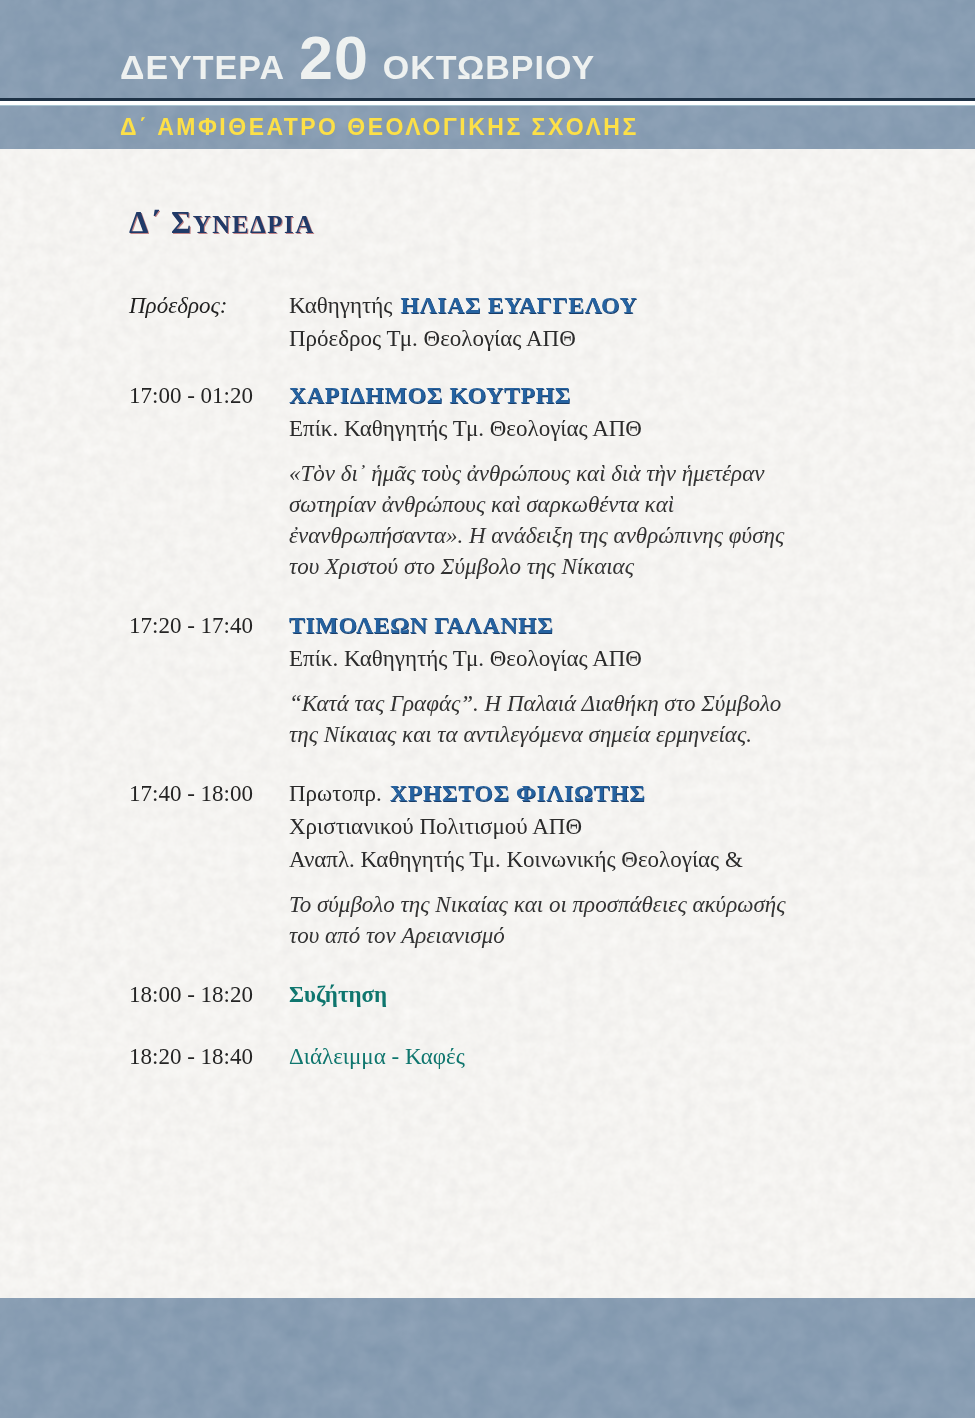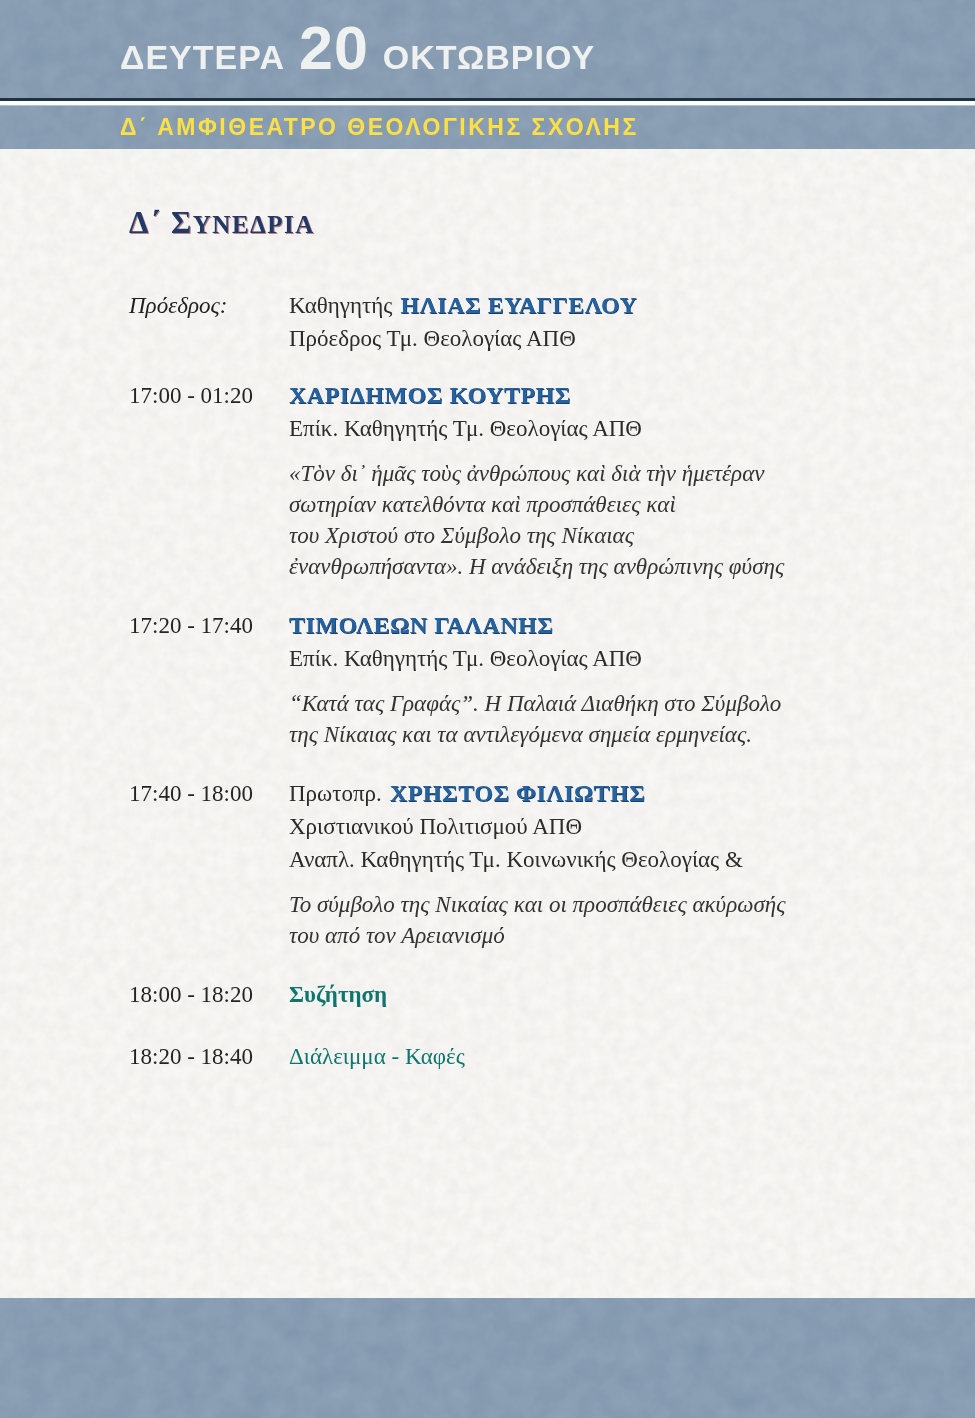--- a/index.html
+++ b/index.html
@@ -12,21 +12,21 @@
     font-family:"Liberation Serif","DejaVu Serif",serif;
   }
   
   .band{position:relative;background:#3c5470;}
   .tex{position:absolute;inset:0;width:100%;height:100%;display:block;pointer-events:none;}
   .band-inner{position:relative;z-index:1;}
 
   .top-band{height:98px;}
   .date-line{
     display:flex;align-items:baseline;gap:14px;
-    padding:18px 0 0 120px;
+    padding:28px 0 0 120px;
     font-family:"Liberation Sans","DejaVu Sans",sans-serif;
     color:#eef1f0;
   }
   .date-day,.date-month{font-size:34px;font-weight:600;letter-spacing:1px;line-height:60px;}
   .date-num{font-size:61px;font-weight:700;line-height:60px;letter-spacing:1px;}
 
   .sep{height:8px;background:#ffffff;border-top:3px solid #1e3246;border-bottom:1px solid #a9c5d1;box-sizing:border-box;background-clip:padding-box;}
   .sep{background:#fff;}
 
   .venue-band{height:43px;}
@@ -145,23 +145,23 @@
         </div>
       </div>
 
       <div class="row sess-row">
         <div class="col-time">17:00 - 01:20</div>
         <div class="col-main">
           <div class="line"><span class="name">ΧΑΡΙΔΗΜΟΣ ΚΟΥΤΡΗΣ</span></div>
           <div class="line">Επίκ. Καθηγητής Τμ. Θεολογίας ΑΠΘ</div>
           <div class="paper">
             <div class="pline">«Τὸν δι᾽ ἡμᾶς τοὺς ἀνθρώπους καὶ διὰ τὴν ἡμετέραν</div>
-            <div class="pline">σωτηρίαν κατελθόντα καὶ προσπάθειες καὶ</div>
+            <div class="pline">σωτηρίαν ἀνθρώπους καὶ σαρκωθέντα καὶ</div>
+            <div class="pline">ἐνανθρωπήσαντα». Η ανάδειξη της ανθρώπινης φύσης</div>
             <div class="pline">του Χριστού στο Σύμβολο της Νίκαιας</div>
-            <div class="pline">ἐνανθρωπήσαντα». Η ανάδειξη της ανθρώπινης φύσης</div>
           </div>
         </div>
       </div>
 
       <div class="row sess-row sess-row-2">
         <div class="col-time">17:20 - 17:40</div>
         <div class="col-main">
           <div class="line"><span class="name">ΤΙΜΟΛΕΩΝ ΓΑΛΑΝΗΣ</span></div>
           <div class="line">Επίκ. Καθηγητής Τμ. Θεολογίας ΑΠΘ</div>
           <div class="paper">

